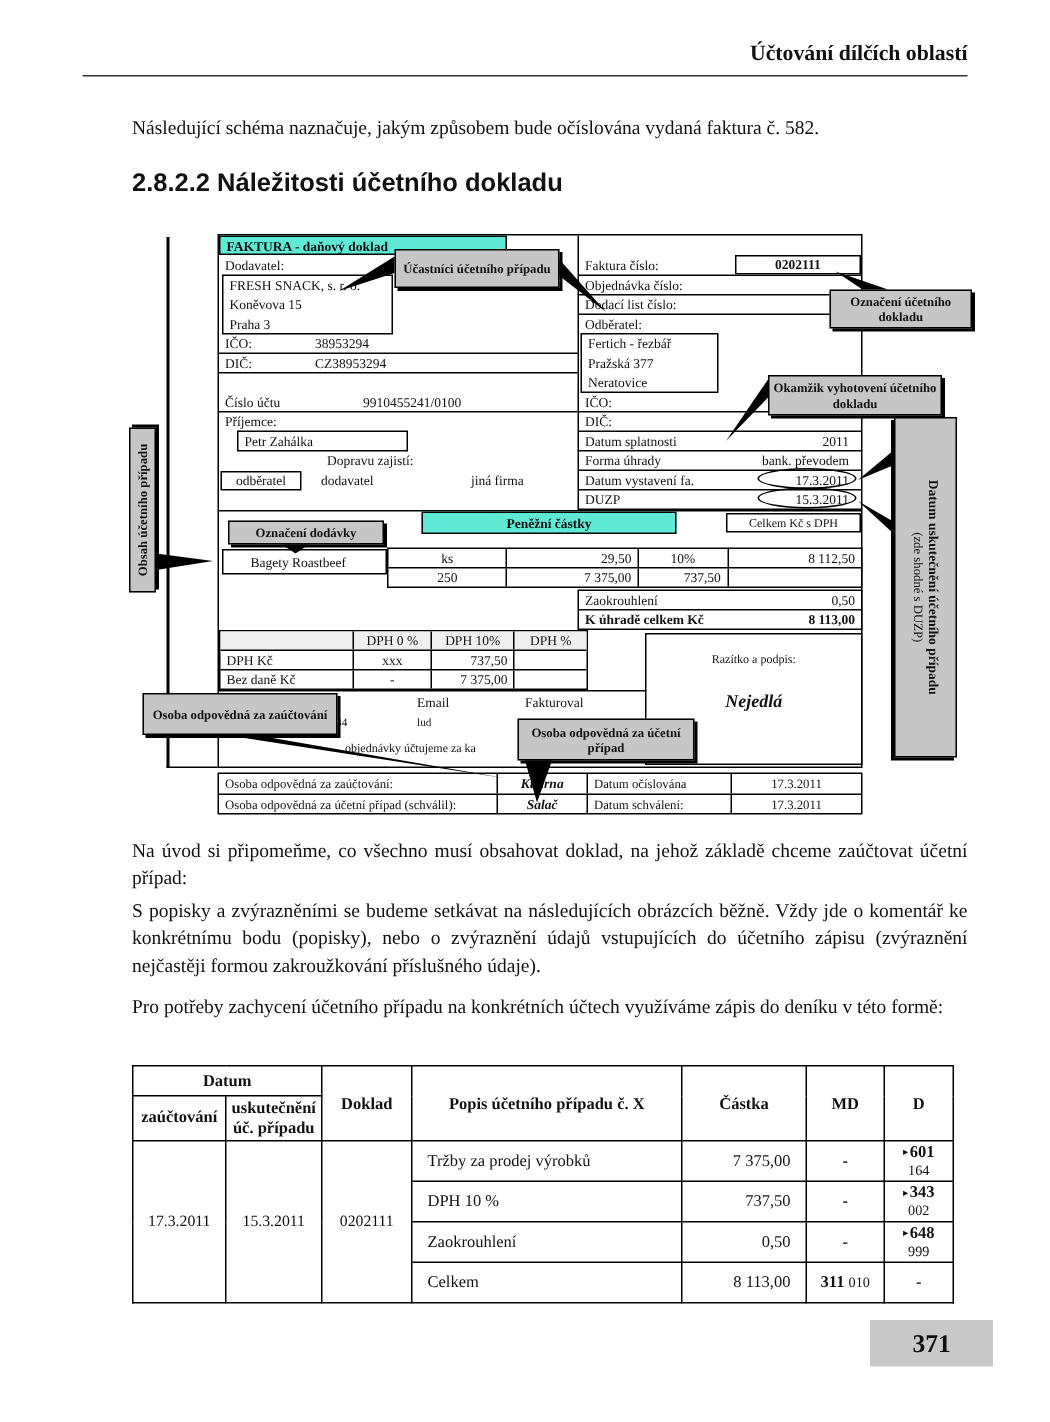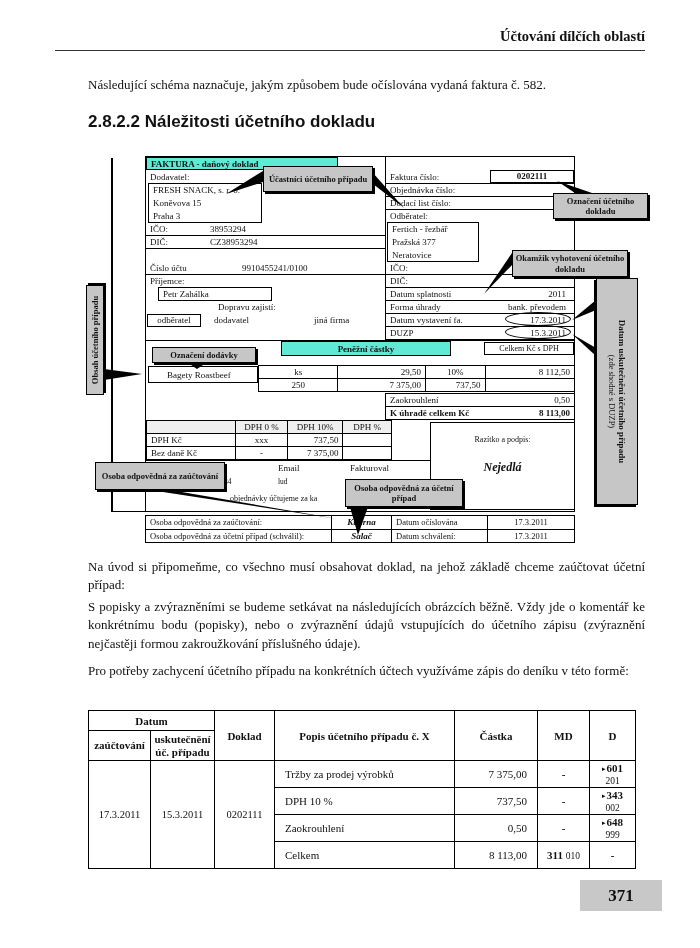--- a/index.html
+++ b/index.html
@@ -284,21 +284,21 @@
     </tr>
   </thead>
   <tbody>
     <tr style="height:27px;">
       <td rowspan="4" class="td-cen" style="font-size:10.5px;">17.3.2011</td>
       <td rowspan="4" class="td-cen" style="font-size:10.5px;">15.3.2011</td>
       <td rowspan="4" class="td-cen" style="font-size:10.5px;">0202111</td>
       <td class="td-popis">Tržby za prodej výrobků</td>
       <td class="td-num">7 375,00</td>
       <td class="td-cen"><span class="acct-main">-</span> <span class="acct-sub"></span></td>
-      <td class="td-cen"><span class="mk">▸</span><span class="acct-main">601</span> <span class="acct-sub">201</span></td>
+      <td class="td-cen"><span class="mk">▸</span><span class="acct-main">601</span> <span class="acct-sub">164</span></td>
     </tr>
     <tr style="height:27px;">
       <td class="td-popis">DPH 10 %</td>
       <td class="td-num">737,50</td>
       <td class="td-cen"><span class="acct-main">-</span> <span class="acct-sub"></span></td>
       <td class="td-cen"><span class="mk">▸</span><span class="acct-main">343</span> <span class="acct-sub">002</span></td>
     </tr>
     <tr style="height:27px;">
       <td class="td-popis">Zaokrouhlení</td>
       <td class="td-num">0,50</td>

